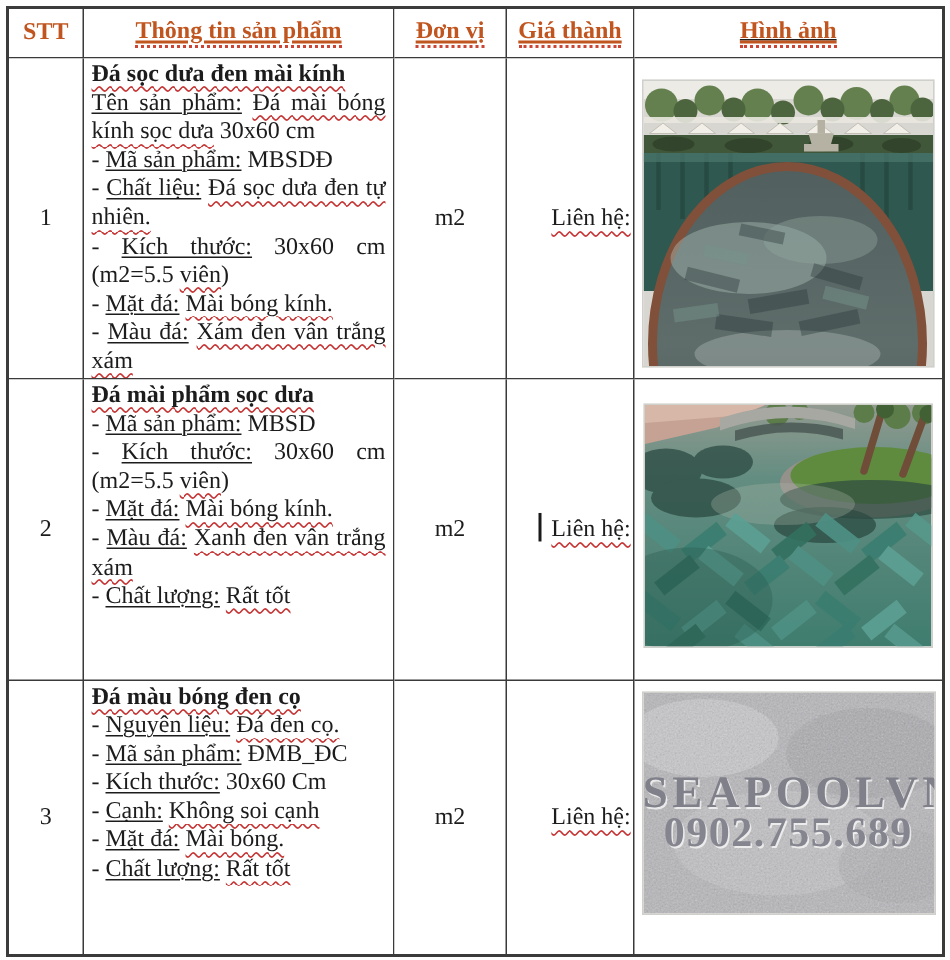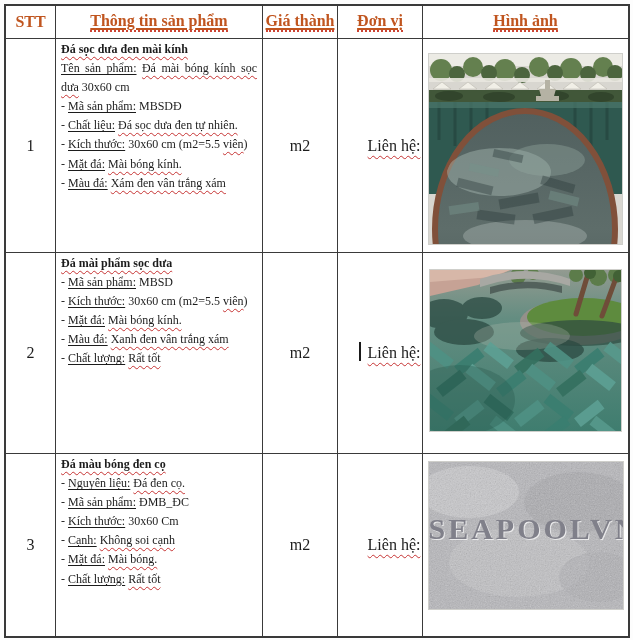--- a/index.html
+++ b/index.html
@@ -13,21 +13,21 @@
     display:grid;
     grid-template-columns:50px 207px 75px 85px 205px;
     grid-template-rows:33px 214px 201px 182px;
     border:2px solid #3a3a3a;
   }
   .cell{
     border-right:1.5px solid #3a3a3a;
     border-bottom:1.5px solid #3a3a3a;
     box-sizing:border-box;overflow:hidden;background:#fff;
   }
-  .c5{border-right:none;}
+  .c5{border-right:none;text-decoration:underline;}
   .r4{border-bottom:none;}
   
   .hcell{display:flex;align-items:center;justify-content:center;}
   .hcell .hl{
     font-weight:bold;font-size:16px;color:#c0551f;
     text-decoration:underline;text-underline-offset:2px;text-decoration-thickness:1.5px;
     border-bottom:2px dotted #cc4433;line-height:1.1;
   }
   .hcell.nou .hl{text-decoration:none;border-bottom:none;}
   
@@ -35,21 +35,21 @@
   .price{position:relative;}
   .pricetext{
     text-decoration:underline;text-decoration-style:wavy;
     text-decoration-color:#c63333;text-decoration-thickness:1px;
     text-underline-offset:4px;
     margin-left:28px;
   }
   .caret{position:absolute;left:21px;top:50%;transform:translateY(-58%);
     width:1.5px;height:19px;background:#1a1a1a;}
   
-  .info{padding:1px 5px 0 5px;font-size:12px;line-height:19.1px;text-align:justify;}
+  .info{padding:1px 5px 0 5px;font-size:16px;line-height:19.1px;text-align:justify;}
   .info p{margin:0;}
   .seg-p{text-decoration:none;}
   .seg-l{text-decoration:underline;text-decoration-thickness:1px;text-underline-offset:2px;}
   .seg-w{text-decoration:underline;text-decoration-style:wavy;text-decoration-color:#c63333;
     text-decoration-thickness:1px;text-underline-offset:3px;}
   .seg-bw{font-weight:bold;text-decoration:underline;text-decoration-style:wavy;
     text-decoration-color:#c63333;text-decoration-thickness:1px;text-underline-offset:3px;}
   
   .imgcell{display:flex;justify-content:center;align-items:flex-start;}
   .photo{position:relative;border:1px solid #cfcfcb;background:#eceae6;overflow:hidden;}
@@ -67,25 +67,25 @@
 <body>
 
 <div class="grid">
 
   <div class="cell c1 r1 hcell nou">
     <span class="hl">STT</span>
   </div>
   <div class="cell c2 r1 hcell">
     <span class="hl">Thông tin sản phẩm</span>
   </div>
+  <div class="cell c3 r1 hcell">
+    <span class="hl">Đơn vị</span>
+  </div>
   <div class="cell c4 r1 hcell">
     <span class="hl">Giá thành</span>
-  </div>
-  <div class="cell c3 r1 hcell">
-    <span class="hl">Đơn vị</span>
   </div>
   <div class="cell c5 r1 hcell">
     <span class="hl">Hình ảnh</span>
   </div>
 
   <div class="cell c1 r2 center">
     <span>1</span>
   </div>
   <div class="cell c2 r2 info">
       <p><span class="seg-bw">Đá sọc dưa đen mài kính</span></p>
@@ -307,16 +307,17 @@
           </filter>
         </defs>
         <rect width="194" height="147" fill="#b6b6ba"></rect>
         <ellipse cx="40" cy="30" rx="50" ry="26" fill="#cfcfd2" opacity="0.7"></ellipse>
         <ellipse cx="150" cy="40" rx="55" ry="30" fill="#a3a3a9" opacity="0.6"></ellipse>
         <ellipse cx="90" cy="100" rx="70" ry="35" fill="#c6c6ca" opacity="0.6"></ellipse>
         <ellipse cx="170" cy="115" rx="40" ry="25" fill="#ababb1" opacity="0.6"></ellipse>
         <rect width="194" height="147" filter="url(#n3)" opacity="0.45"></rect>
       </svg>
       <div class="wm wm1">SEAPOOLVN</div>
+      <div class="wm wm2">0902.755.689</div>
     </div>
   </div>
 
 </div>
 
 </body></html>

